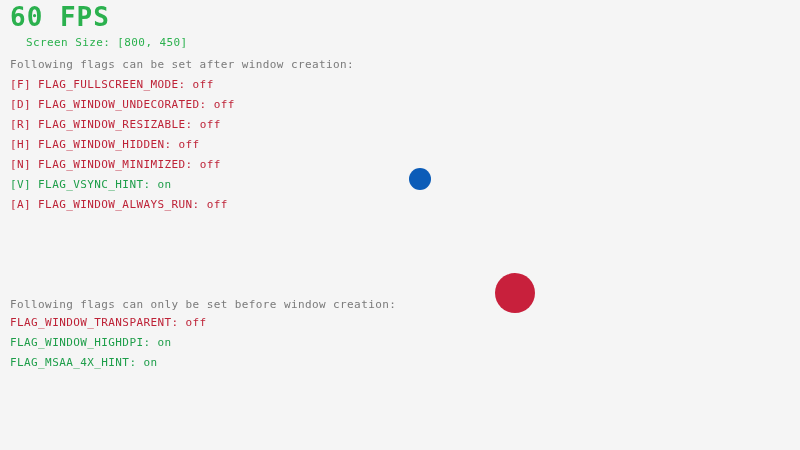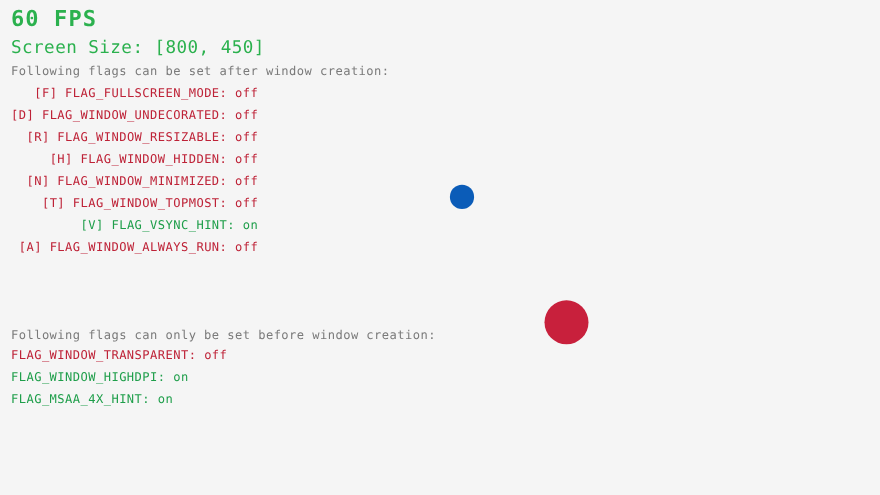--- a/index.html
+++ b/index.html
@@ -18,48 +18,48 @@
     -webkit-font-smoothing: none;
     font-smooth: never;
   }
 
   
   .abs { position: absolute; white-space: pre; }
 
   #fps-counter {
     left: 10px;
     top: 7px;
-    font-size: 20px;
+    font-size: 26px;
     line-height: 20px;
     font-weight: bold;
     letter-spacing: 1px;
     color: #2bb14e;
   }
 
   #screen-size {
-    left: 10px;
+    left: 26px;
     top: 37px;
-    font-size: 16px;
+    font-size: 11px;
     line-height: 12px;
     letter-spacing: 0.4px;
     color: #2bb14e;
   }
 
   .section-header {
     left: 10px;
     font-size: 11px;
     line-height: 12px;
     letter-spacing: 0.4px;
     color: #7a7a7a;
   }
   #header-after  { top: 59px; }
   #header-before { top: 299px; }
 
   .flag-list { position: absolute; left: 10px; }
-  #flag-list-after  { top: 79px; text-align: right; }
+  #flag-list-after  { top: 79px; }
   #flag-list-before { top: 317px; }
 
   .flag-row {
     height: 20px;
     font-size: 11px;
     line-height: 12px;
     letter-spacing: 0.4px;
     white-space: pre;
   }
   .flag-row.state-off { color: #be2237; }
@@ -99,21 +99,20 @@
   <div class="abs" id="screen-size">Screen Size: [800, 450]</div>
 
   <div class="abs section-header" id="header-after">Following flags can be set after window creation:</div>
 
   <div class="flag-list" id="flag-list-after">
       <div class="flag-row state-off" style="color: rgb(190, 34, 55);"><span class="flag-key">[F] </span><span class="flag-name">FLAG_FULLSCREEN_MODE: </span><span class="flag-value">off</span></div>
       <div class="flag-row state-off" style="color: rgb(190, 34, 55);"><span class="flag-key">[D] </span><span class="flag-name">FLAG_WINDOW_UNDECORATED: </span><span class="flag-value">off</span></div>
       <div class="flag-row state-off" style="color: rgb(190, 34, 55);"><span class="flag-key">[R] </span><span class="flag-name">FLAG_WINDOW_RESIZABLE: </span><span class="flag-value">off</span></div>
       <div class="flag-row state-off" style="color: rgb(190, 34, 55);"><span class="flag-key">[H] </span><span class="flag-name">FLAG_WINDOW_HIDDEN: </span><span class="flag-value">off</span></div>
       <div class="flag-row state-off" style="color: rgb(190, 34, 55);"><span class="flag-key">[N] </span><span class="flag-name">FLAG_WINDOW_MINIMIZED: </span><span class="flag-value">off</span></div>
-      <div class="flag-row state-off" style="color: rgb(190, 34, 55);"><span class="flag-key">[T] </span><span class="flag-name">FLAG_WINDOW_TOPMOST: </span><span class="flag-value">off</span></div>
       <div class="flag-row state-on" style="color: rgb(30, 158, 74);"><span class="flag-key">[V] </span><span class="flag-name">FLAG_VSYNC_HINT: </span><span class="flag-value">on</span></div>
       <div class="flag-row state-off" style="color: rgb(190, 34, 55);"><span class="flag-key">[A] </span><span class="flag-name">FLAG_WINDOW_ALWAYS_RUN: </span><span class="flag-value">off</span></div>
     </div>
 
   <div class="abs section-header" id="header-before">Following flags can only be set before window creation:</div>
 
   <div class="flag-list" id="flag-list-before">
       <div class="flag-row state-off" style="color: rgb(190, 34, 55);"><span class="flag-name">FLAG_WINDOW_TRANSPARENT: </span><span class="flag-value">off</span></div>
       <div class="flag-row state-on" style="color: rgb(30, 158, 74);"><span class="flag-name">FLAG_WINDOW_HIGHDPI: </span><span class="flag-value">on</span></div>
       <div class="flag-row state-on" style="color: rgb(30, 158, 74);"><span class="flag-name">FLAG_MSAA_4X_HINT: </span><span class="flag-value">on</span></div>

